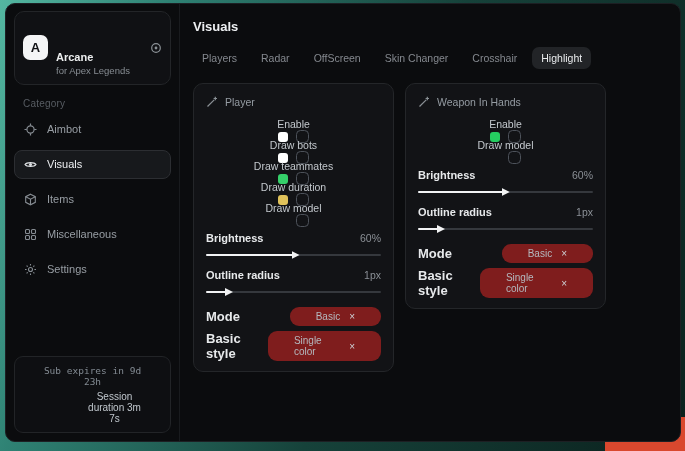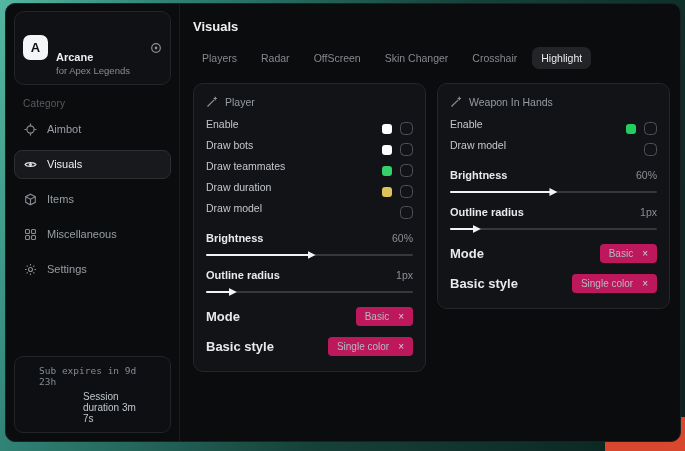--- a/index.html
+++ b/index.html
@@ -26,50 +26,50 @@
   .logo-title { color:#eceeef; font-size:11px; font-weight:700;margin-top:32px; }
   .logo-sub { color:#878d93; font-size:9.5px; }
   .logo-action { color:#8b9196; display:flex; }
   .cat-label { color:#585d63; font-size:10px; margin:13px 0 6px 9px; letter-spacing:.2px; }
   .side-item { display:flex; align-items:center; gap:10px; padding:7px 9px;
     color:#989ea4; font-size:11px; border-radius:8px; border:1px solid transparent; margin-bottom:6px; }
   .side-item .icn { display:flex; color:#868c92; }
   .side-item.active { background:#17191c; border-color:#2c2e32; color:#eceef0; }
   .side-item.active .icn { color:#dfe2e5; }
   .side-footer { margin-top:auto; border:1px solid #222427; border-radius:9px;
-    background:#0e0f12; padding:8px 24px; }
+    background:#0e0f12; padding:8px 24px;text-align:center; }
   .sf-line1 { font-family:"DejaVu Sans Mono","Liberation Mono",monospace; font-size:9.5px; color:#838b93; margin-bottom:4px; }
   .sf-line2 { font-size:10px; color:#c0c7cd;margin-left:44px; }
   
   .main { flex:1; padding:15px 14px 0 13px; }
   .main-title { color:#edeff1; font-size:13px; font-weight:700; }
   .tabs { display:flex; align-items:center; gap:6px; margin-top:13px; }
   .tab { color:#85898f; font-size:10.5px; padding:5px 9px; border-radius:7px; white-space:nowrap; }
   .tab.active { background:#222427; color:#e9ebed; }
   .panels { display:flex; gap:11px; margin-top:14px; align-items:flex-start; }
-  .card { width:233px; background:#121316; border:1px solid #242629; border-radius:10px; padding:12px 12px 14px 12px; }
+  .card { width:201px; background:#121316; border:1px solid #242629; border-radius:10px; padding:12px 12px 14px 12px; }
   .card-head { display:flex; align-items:center; gap:7px; color:#959ca3; font-size:10.5px; margin-bottom:10px; }
   .card-head .icn { display:flex; color:#8b9196; }
-  .row { display:flex; justify-content:space-between; height:21px; }
+  .row { display:flex; align-items:center; justify-content:space-between; height:21px;flex-direction:column; }
   .row-label { color:#c3c8cd; font-size:10.5px; }
   .row-right { display:flex; align-items:center; gap:8px; }
   .sw { width:10px; height:10px; border-radius:3px; display:inline-block; }
   .cb { width:13px; height:13px; border:1.5px solid #4d525a; border-radius:4.5px; display:inline-block; background:transparent; }
   .slider-block { margin-top:9px; }
   .slider-head { display:flex; justify-content:space-between; align-items:center; }
   .slider-label { color:#e7e9eb; font-size:11px; font-weight:700; }
   .slider-value { color:#8b9096; font-size:10.5px; }
   .slider-track { position:relative; height:2px; background:#35383d; border-radius:2px; margin-top:10px; }
   .slider-fill { position:absolute; left:0; top:0; height:2px; background:#f2f3f4; border-radius:2px; }
   .slider-thumb { position:absolute; top:-3px; width:8px; height:8px; background:#f2f3f4;
     clip-path:polygon(0 0,100% 50%,0 100%); transform:translateX(-2px); }
   .select-row { display:flex; align-items:center; justify-content:space-between; margin-top:12px; height:22px; }
   .select-label { color:#e7e9eb; font-size:13px; font-weight:700; }
-  .chip { display:flex; align-items:center; gap:9px; background:#be185d; border-radius:4px;
-    padding:4px 9px; color:#b4b9bf; font-size:10px; }
+  .chip { display:flex; align-items:center; gap:9px; background:#7f1d1d; border-radius:9px;
+    padding:4px 26px; color:#b4b9bf; font-size:10px; }
   .chip .x { color:#cfd3d7; font-size:10px; }
   svg { display:block; }
 </style>
 </head>
 <body>
 
 <div class="bg-red"></div>
 
 <div class="window">
 

